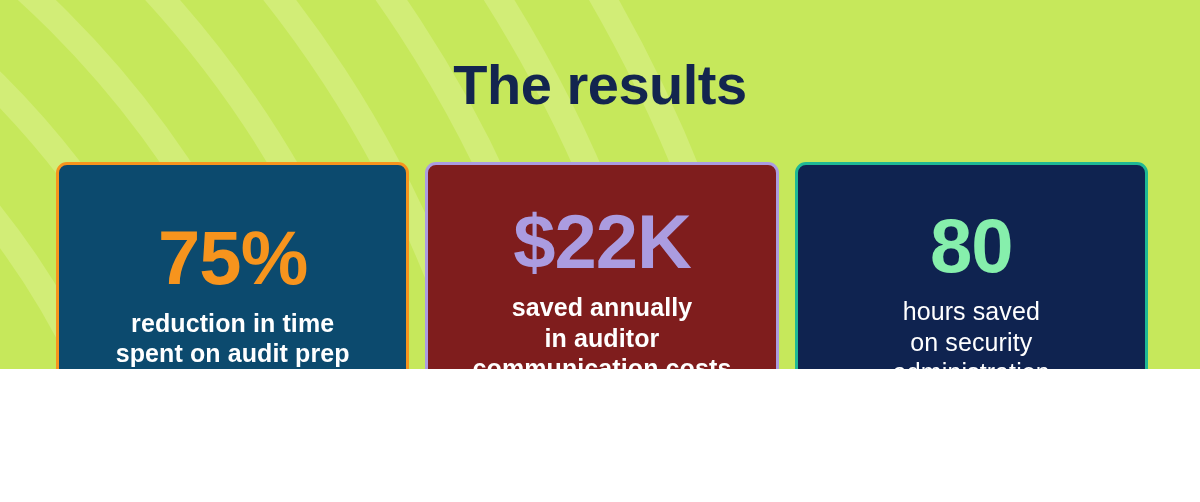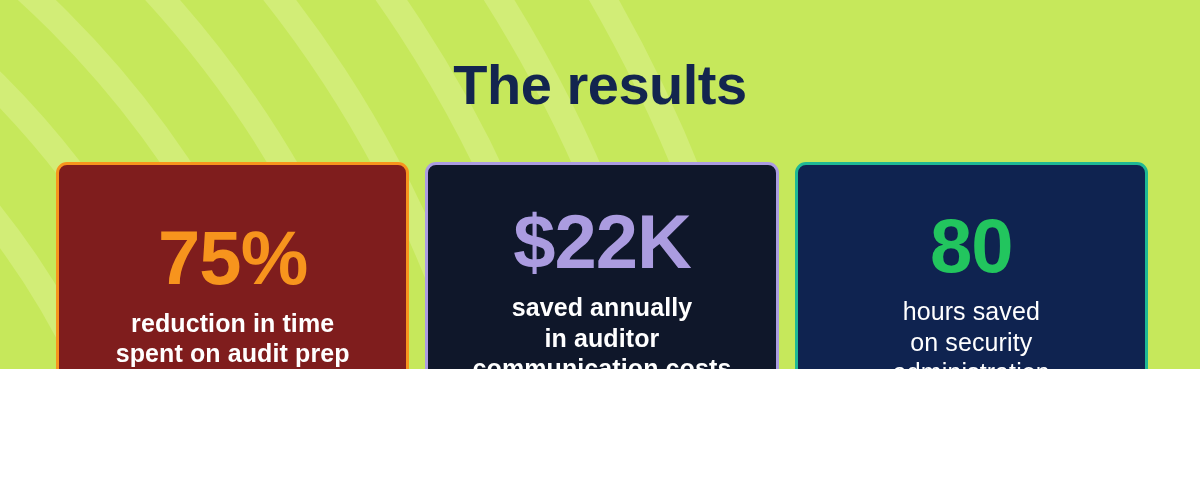--- a/index.html
+++ b/index.html
@@ -113,34 +113,34 @@
       <circle cx="-620" cy="700" r="1230" stroke-width="26"></circle>
       <circle cx="-620" cy="700" r="1320" stroke-width="26"></circle>
       <circle cx="-620" cy="700" r="1410" stroke-width="26"></circle>
     </g>
   </svg>
 
   <div class="page-title">The results</div>
 
   <div class="cards-row">
 
-    <div class="stat-card" style="border-color:#f7941d;background:#7f1d1d;">
+    <div class="stat-card" style="border-color:#f7941d;background:#0c4a6e;">
       <div class="stat-value" style="color:#f7941d;">75%</div>
       <div class="stat-label" style="color:#ffffff;font-weight:bold;">reduction in time
 spent on audit prep</div>
     </div>
 
-    <div class="stat-card" style="border-color:#ab9ce0;background:#0f172a;">
+    <div class="stat-card" style="border-color:#ab9ce0;background:#7f1d1d;">
       <div class="stat-value" style="color:#ab9ce0;">$22K</div>
       <div class="stat-label" style="color:#ffffff;font-weight:bold;">saved annually
 in auditor
 communication costs</div>
     </div>
 
     <div class="stat-card" style="border-color:#1fb894;background:#0f2350;">
-      <div class="stat-value" style="color:#22c55e;margin-top:8px;">80</div>
+      <div class="stat-value" style="color:#86efac;margin-top:8px;">80</div>
       <div class="stat-label" style="color:#ffffff;">hours saved
 on security
 administration</div>
     </div>
 
   </div>
 </div>
 
 </body></html>

